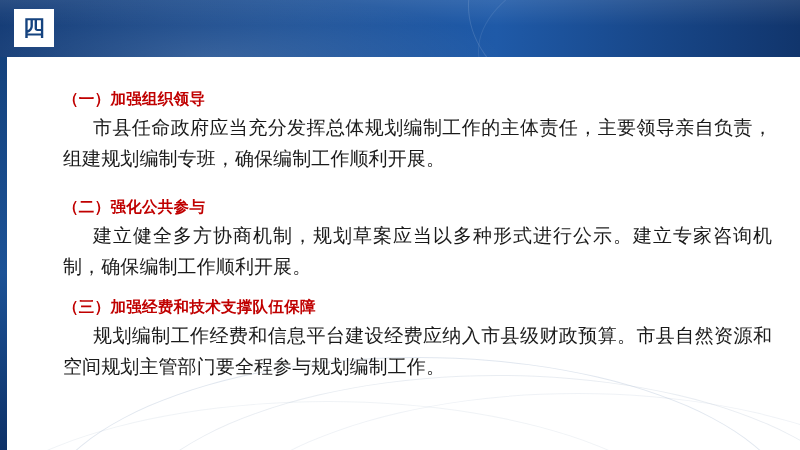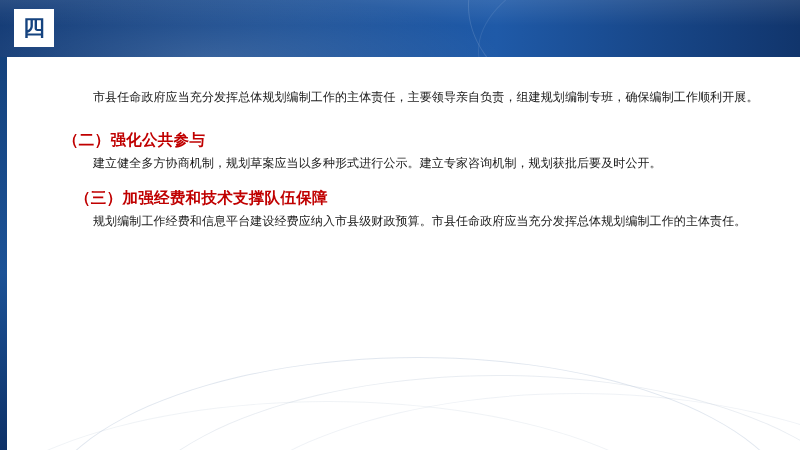--- a/index.html
+++ b/index.html
@@ -131,24 +131,24 @@
   .sec-head {
     color: #c00000;
     font-weight: bold;
     font-size: 15.5px;
     line-height: 1.45;
     margin: 0 0 2px 0;
     font-family: "DejaVu Sans", "Liberation Sans", sans-serif;
     letter-spacing: 0.3px;
   }
   .sec-head.second { margin-top: 22px; }
-  .sec-head.third  { margin-top: 14px; margin-left: 12px; }
+  .sec-head.third  { margin-top: 14px; }
   .para {
     color: #1a1a1a;
-    font-size: 12px;
+    font-size: 19px;
     line-height: 1.62;
     margin: 0;
     text-indent: 30px;
     text-align: justify;
     font-family: "DejaVu Sans", "Liberation Sans", sans-serif;
     letter-spacing: 0.1px;
     padding-right: 6px;
   }
 </style>
 </head>
@@ -168,24 +168,25 @@
   <div class="left-edge"></div>
 
   <div class="body-area">
     <div class="swoosh sw1"></div>
     <div class="swoosh sw2"></div>
     <div class="swoosh sw3"></div>
     <div class="swoosh sw4"></div>
 
     <div class="content">
 
+      <div class="sec-head first">（一）加强组织领导</div>
       <p class="para">市县任命政府应当充分发挥总体规划编制工作的主体责任，主要领导亲自负责，组建规划编制专班，确保编制工作顺利开展。</p>
 
       <div class="sec-head second">（二）强化公共参与</div>
-      <p class="para">建立健全多方协商机制，规划草案应当以多种形式进行公示。建立专家咨询机制，规划获批后要及时公开。</p>
+      <p class="para">建立健全多方协商机制，规划草案应当以多种形式进行公示。建立专家咨询机制，确保编制工作顺利开展。</p>
 
       <div class="sec-head third">（三）加强经费和技术支撑队伍保障</div>
-      <p class="para">规划编制工作经费和信息平台建设经费应纳入市县级财政预算。市县任命政府应当充分发挥总体规划编制工作的主体责任。</p>
+      <p class="para">规划编制工作经费和信息平台建设经费应纳入市县级财政预算。市县自然资源和空间规划主管部门要全程参与规划编制工作。</p>
 
     </div>
   </div>
 
 </div>
 
 </body></html>

